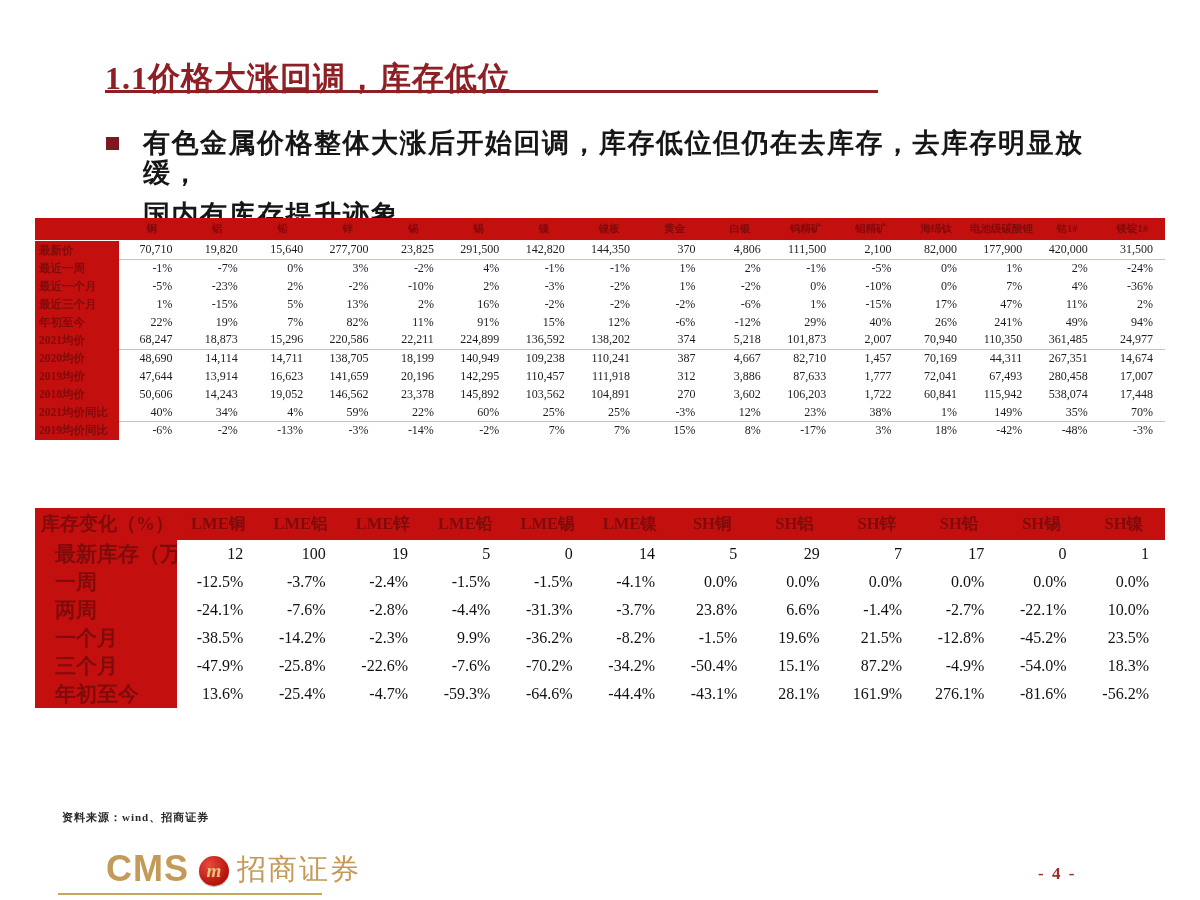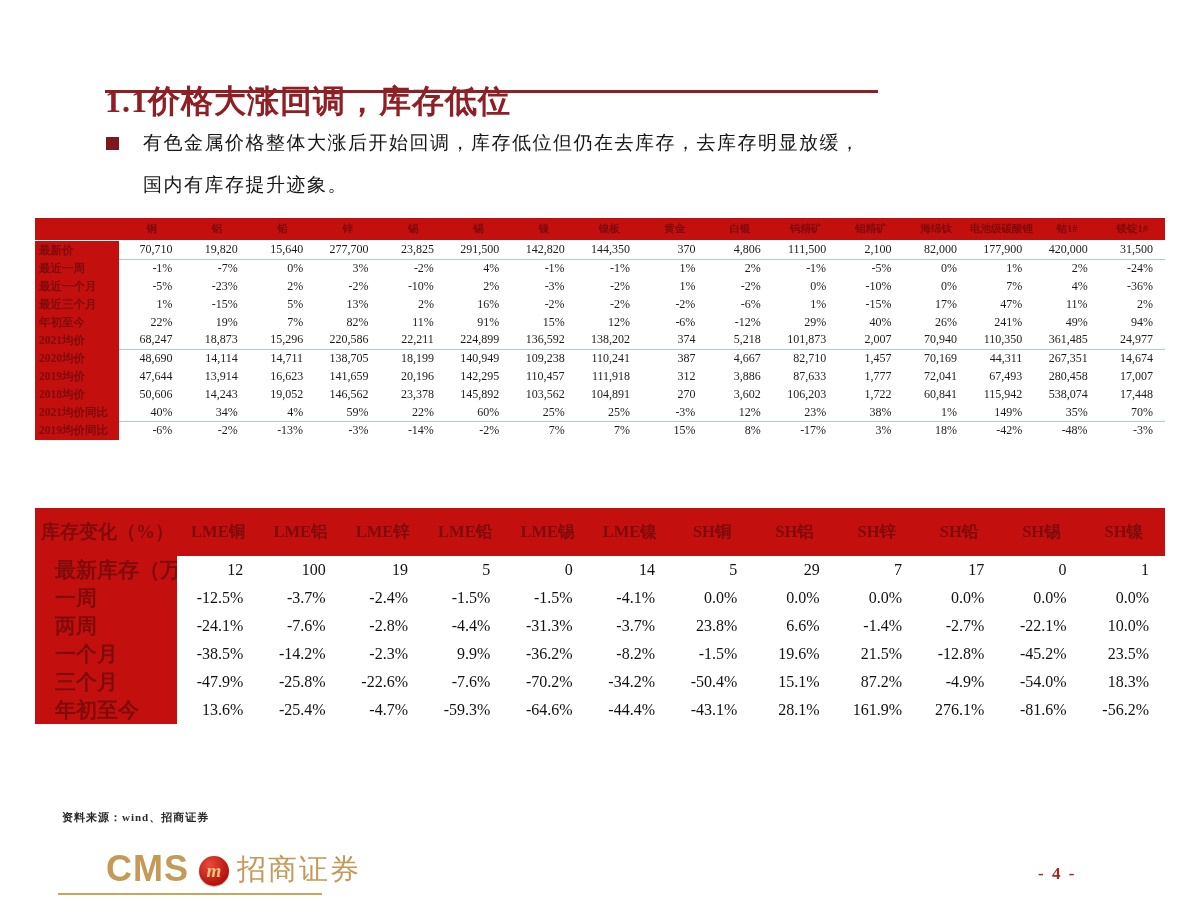--- a/index.html
+++ b/index.html
@@ -1,28 +1,28 @@
 <!DOCTYPE html>
 <html><head>
 <meta charset="utf-8">
 <style>
   html,body{margin:0;padding:0;background:#fff;}
   .slide{position:relative;width:1200px;height:900px;background:#ffffff;overflow:hidden;
          font-family:"Liberation Serif","DejaVu Serif",serif;}
 
   
-  .title{position:absolute;left:105px;top:59px;font-size:32px;font-weight:bold;
+  .title{position:absolute;left:105px;top:36px;font-size:32px;font-weight:bold;
          color:#8e1f24;letter-spacing:1px;}
   .title-rule{position:absolute;left:105px;top:90px;width:773px;height:3px;background:#8e1f24;}
 
   
   .bullet-block{position:absolute;left:105px;top:128px;width:1010px;}
   .bullet-sq{position:absolute;left:1px;top:9px;width:13px;height:13px;background:#7f1721;}
-  .bullet-line{margin:0 0 12px 38px;font-size:19px;line-height:30px;color:#161616;
-               letter-spacing:1.5px;}
+  .bullet-line{margin:0 0 12px 38px;font-size:27px;line-height:30px;color:#161616;
+               letter-spacing:1.5px;font-weight:bold;}
 
   
   table{border-collapse:collapse;table-layout:fixed;}
   .price-table{position:absolute;left:35px;top:218px;width:1130px;background:#fff;}
   .price-table col.lblcol{width:84px;}
   .price-table thead th{background:#c40f0f;color:#7f0b0b;font-weight:bold;font-size:10.5px;
         height:22px;padding:0;text-align:center;overflow:hidden;white-space:nowrap;}
   .price-table tbody th{background:#c40f0f;color:#7f0b0b;font-weight:bold;font-size:11.5px;
         text-align:left;padding:0 0 0 4px;white-space:nowrap;overflow:hidden;font-family:Liberation Serif, serif;}
   .price-table td{height:17.8px;font-size:12px;color:#1c1c1c;text-align:right;
@@ -30,21 +30,21 @@
   .price-table tbody tr:nth-child(1) td,
   .price-table tbody tr:nth-child(6) td,
   .price-table tbody tr:nth-child(10) td,
   .price-table tbody tr:nth-child(14) td{border-bottom:1px solid #a9c9e8;}
   .price-table thead th{border-bottom:1px solid #ffffff;}
 
   
   .inv-table{position:absolute;left:35px;top:508px;width:1130px;background:#c40f0f;}
   .inv-table col.lblcol{width:142px;}
   .inv-table thead th{background:#c40f0f;color:#7f0b0b;font-weight:bold;font-size:16.5px;
-        height:32px;padding:8px;text-align:center;white-space:nowrap;overflow:hidden;}
+        height:32px;padding:0;text-align:center;white-space:nowrap;overflow:hidden;}
   .inv-table thead th.corner{font-size:19px;text-align:left;padding-left:6px;}
   .inv-table tbody th{background:#c40f0f;color:#7f0b0b;font-weight:bold;font-size:21px;
         text-align:left;padding:0 0 0 20px;white-space:nowrap;overflow:hidden;}
   .inv-table td{background:#ffffff;height:23px;font-size:16px;color:#111;text-align:right;
         padding:0 16px 0 0;white-space:nowrap;overflow:hidden;}
 
   
   .source{position:absolute;left:62px;top:810px;font-size:11px;color:#2a2a2a;
           font-weight:bold;letter-spacing:1px;}
   .logo{position:absolute;left:58px;top:848px;display:flex;align-items:center;}

